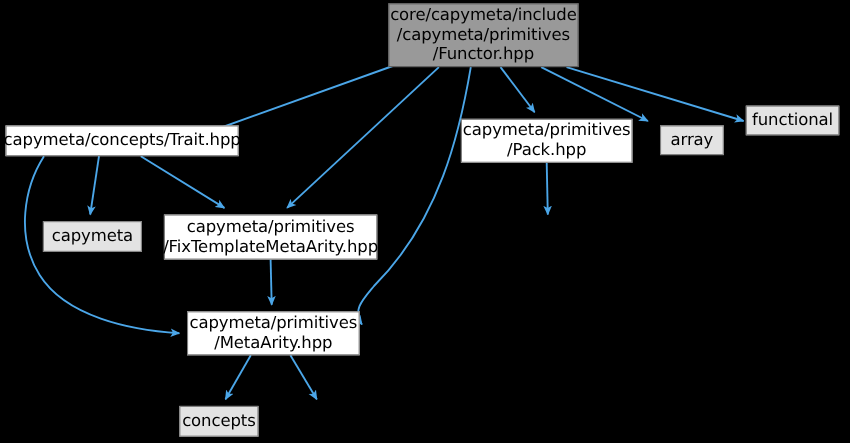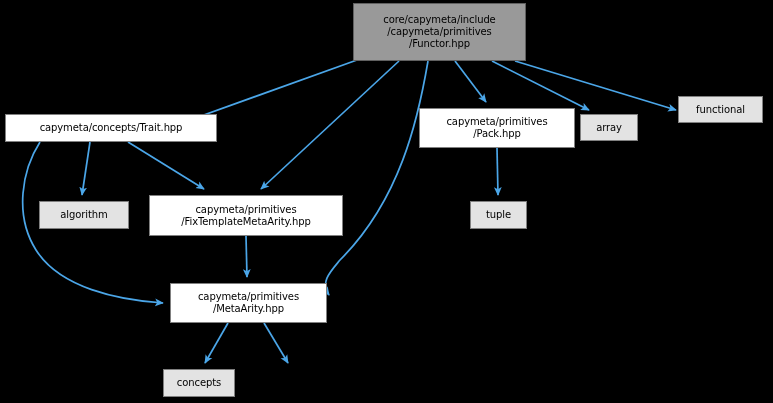--- a/index.html
+++ b/index.html
@@ -24,21 +24,21 @@
     pointer-events: none;
   }
   .node {
     position: absolute;
     box-sizing: border-box;
     display: flex;
     align-items: center;
     justify-content: center;
     text-align: center;
     line-height: 1.18;
-    font-size: 10px;
+    font-size: 15px;
     color: #000000;
     white-space: pre;
     letter-spacing: -0.1px;
   }
   .node-root {
     background: #999999;
     border: 1px solid #606060;
   }
   .node-local {
     background: #ffffff;
@@ -72,23 +72,22 @@
       <path d="M 228,323 L 205,363" fill="none" stroke="#4ba6e8" stroke-width="1.7" marker-end="url(#arrowhead)"></path>
       <path d="M 264,323 L 288,363" fill="none" stroke="#4ba6e8" stroke-width="1.7" marker-end="url(#arrowhead)"></path>
       <path d="M 497,148 L 498,195" fill="none" stroke="#4ba6e8" stroke-width="1.7" marker-end="url(#arrowhead)"></path>
     </svg>
 <div class="node node-root" style="left: 353px; top: 3px; width: 173px; height: 58px;">core/capymeta/include
 /capymeta/primitives
 /Functor.hpp</div>
     <div class="node node-local" style="left: 5px; top: 114px; width: 212px; height: 28px;">capymeta/concepts/Trait.hpp</div>
     <div class="node node-local" style="left: 419px; top: 108px; width: 156px; height: 40px;">capymeta/primitives
 /Pack.hpp</div>
-    <div class="node node-system" style="left: 580px; top: 114px; width: 58px; height: 27px;">array</div>
+    <div class="node node-system" style="left: 600px; top: 114px; width: 58px; height: 27px;">array</div>
     <div class="node node-system" style="left: 678px; top: 96px; width: 85px; height: 27px;">functional</div>
-    <div class="node node-system" style="left: 39px; top: 201px; width: 90px; height: 28px;">algorithm</div>
+    <div class="node node-system" style="left: 39px; top: 201px; width: 90px; height: 28px;">capymeta</div>
     <div class="node node-local" style="left: 149px; top: 195px; width: 194px; height: 41px;">capymeta/primitives
 /FixTemplateMetaArity.hpp</div>
-    <div class="node node-system" style="left: 470px; top: 201px; width: 57px; height: 28px;">tuple</div>
     <div class="node node-local" style="left: 170px; top: 283px; width: 157px; height: 40px;">capymeta/primitives
 /MetaArity.hpp</div>
     <div class="node node-system" style="left: 163px; top: 369px; width: 72px; height: 28px;">concepts</div>
     <div class="node node-system" style="left: 258px; top: 369px; width: 78px; height: 28px; margin-top: 44px;">optional</div>
   </div>
 
 </body></html>

